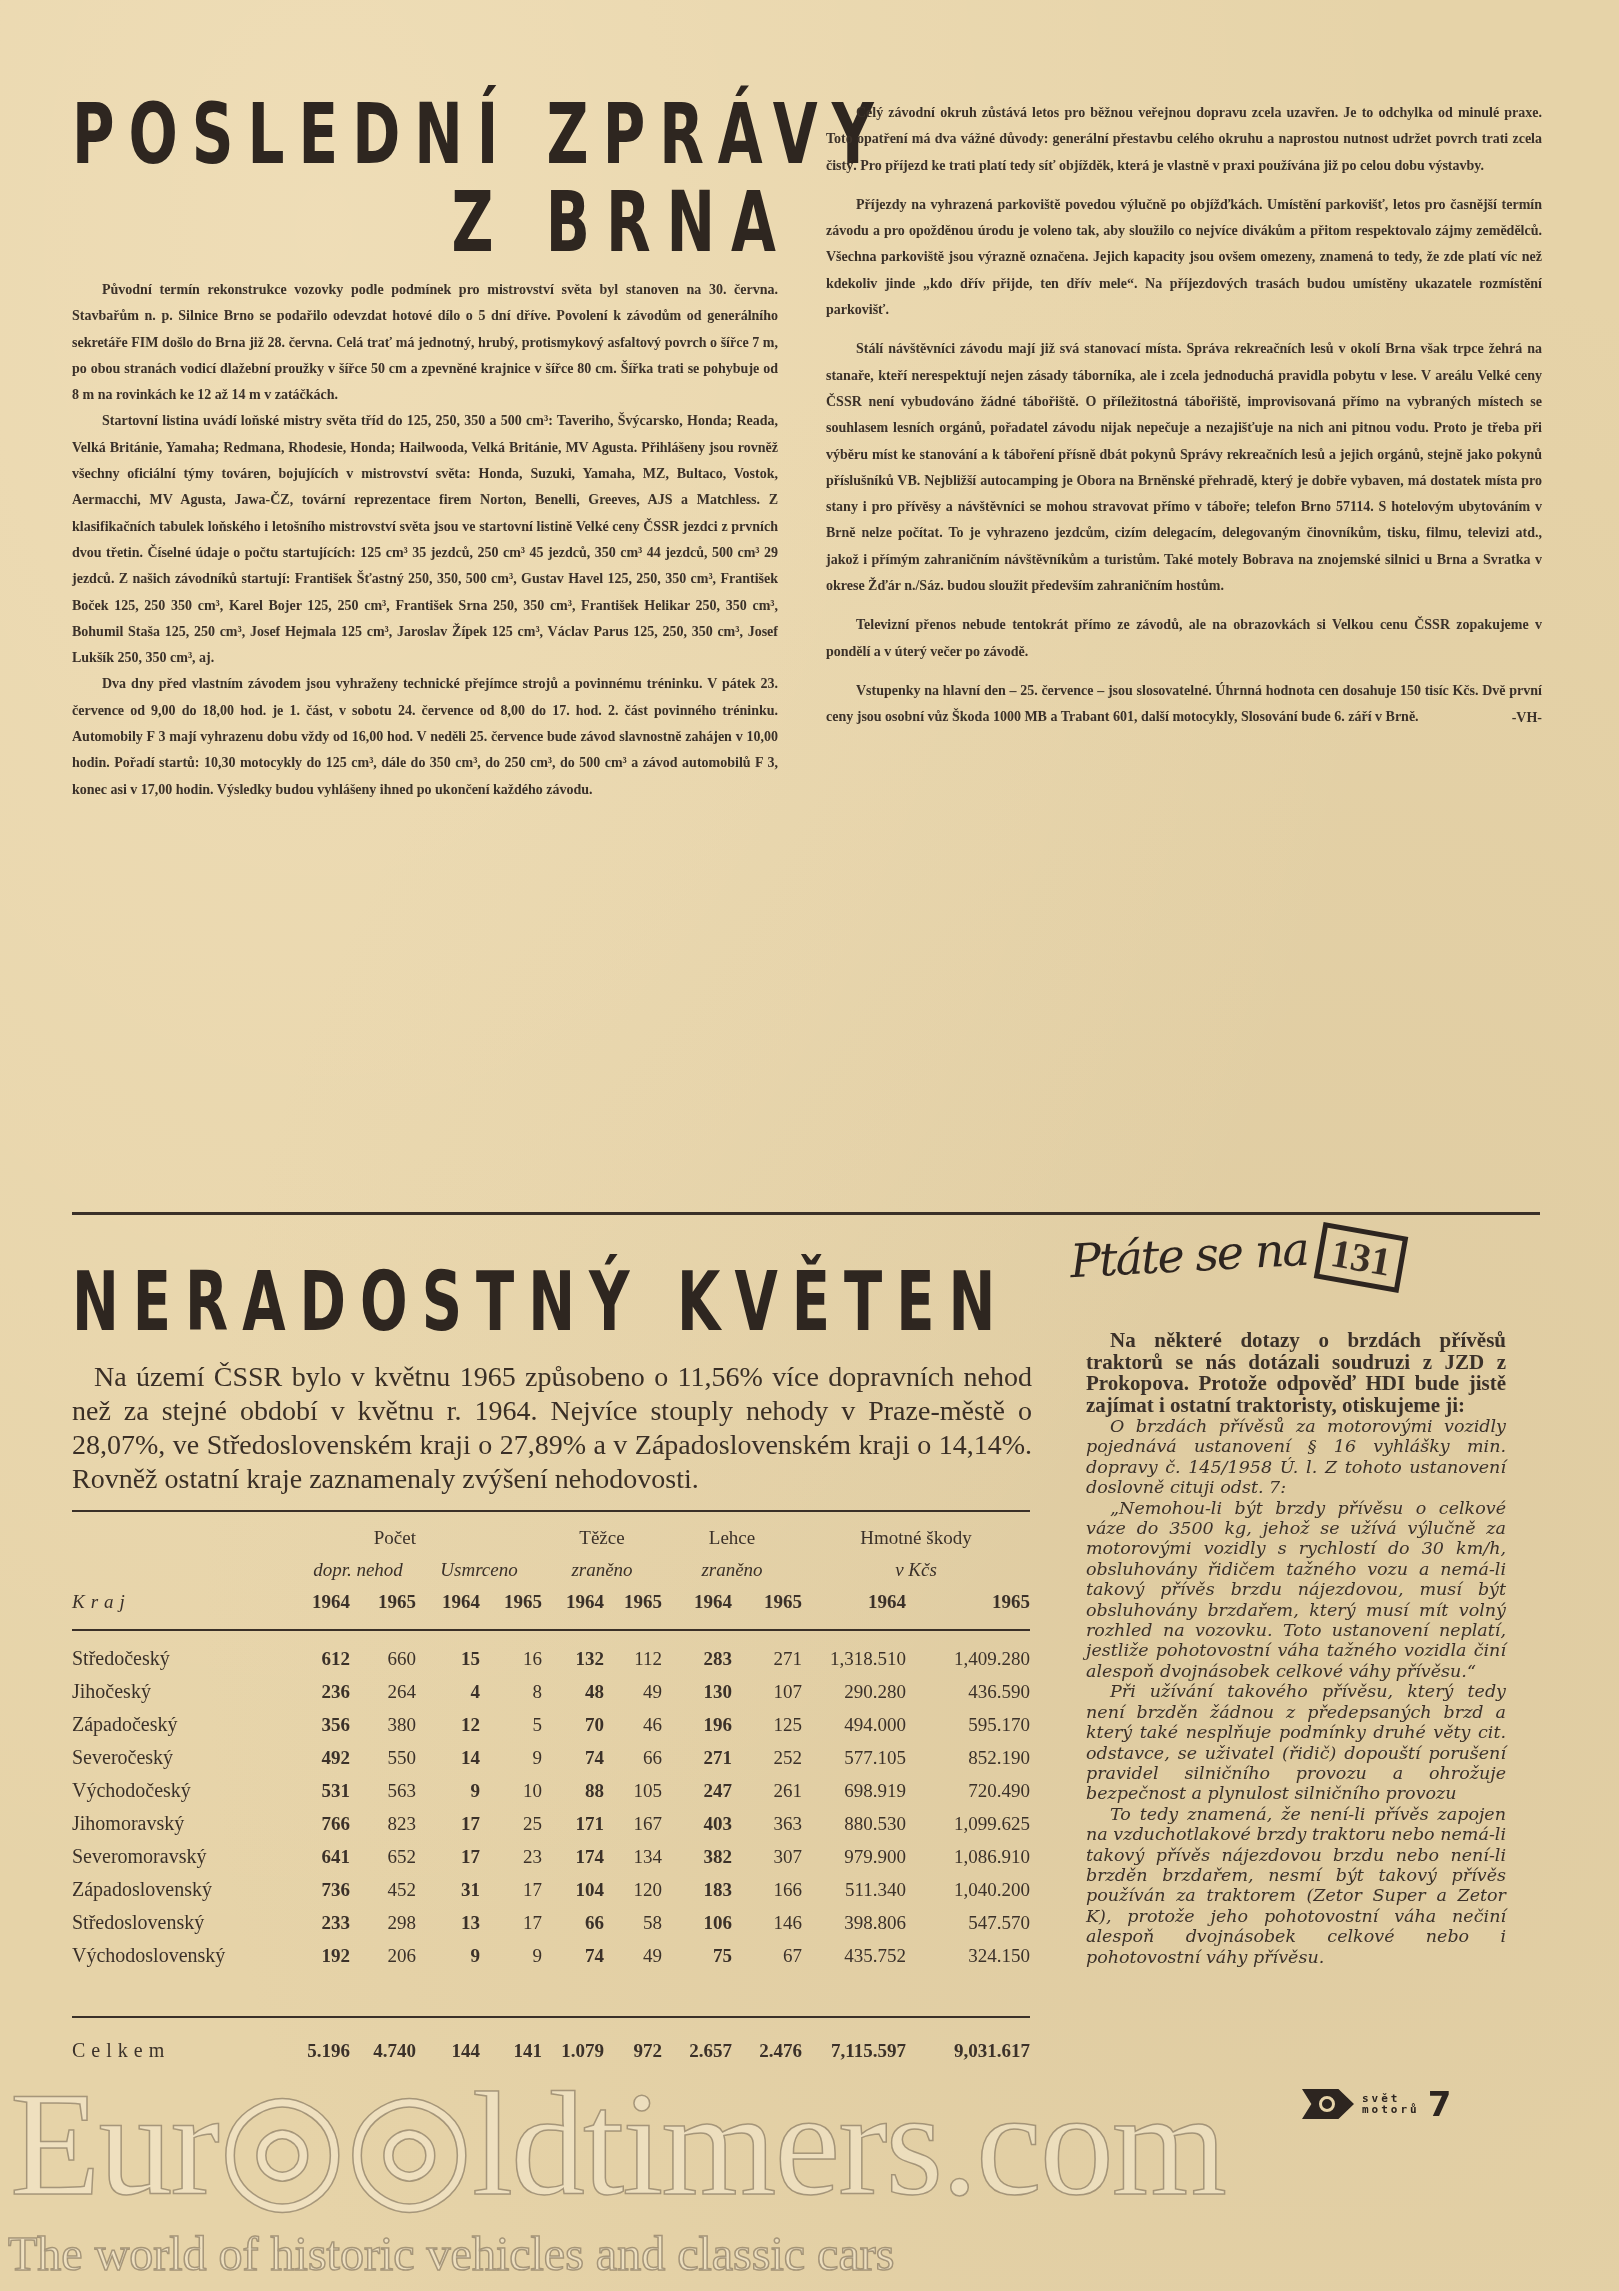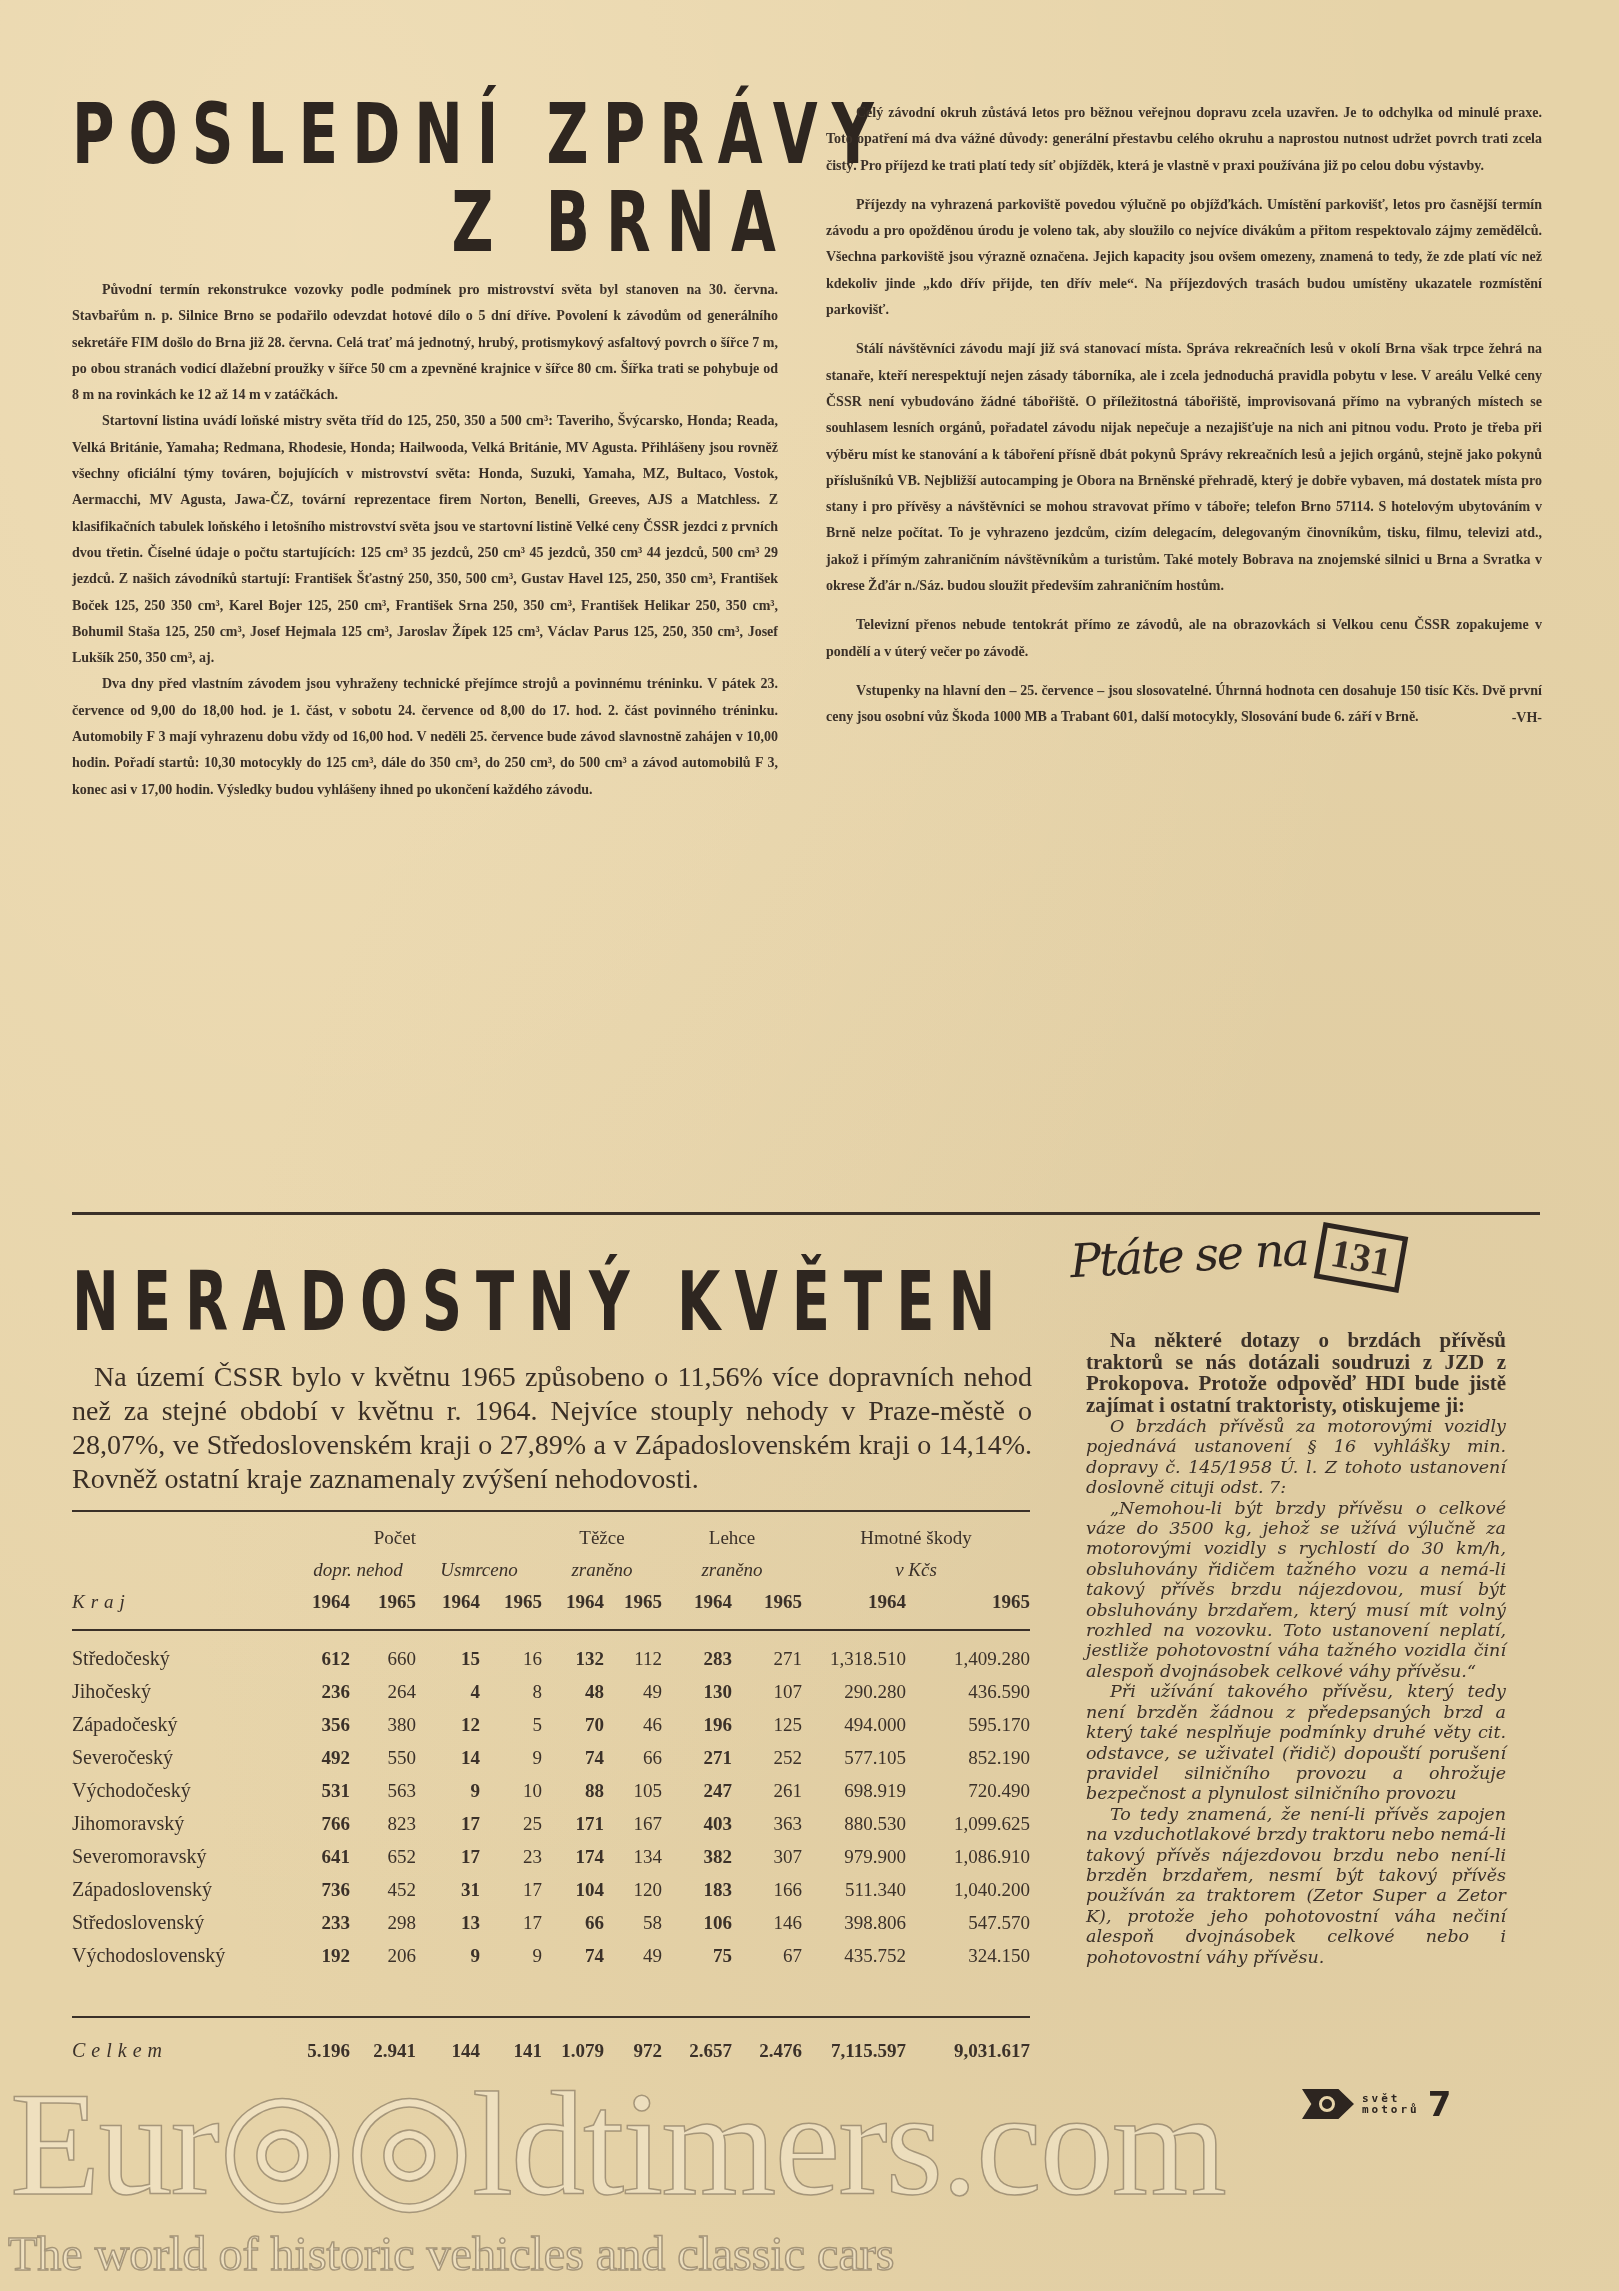--- a/index.html
+++ b/index.html
@@ -30,21 +30,21 @@
   .rule.thin { height: 2px; }
   
   table.stats { border-collapse: collapse; font-family: "Liberation Serif", serif; color: #3b3129; }
   table.stats td, table.stats th { padding: 0; height: 33px; text-align: right; font-size: 19px; }
   table.stats th { font-weight: normal; font-style: italic; font-size: 19px; height: 32px; }
   table.stats td.region { text-align: left; font-weight: normal; font-size: 20px; width: 220px; }
   table.stats td.num { font-weight: bold; }
   table.stats .yr { font-weight: bold; font-style: normal; }
   .kraj { letter-spacing: 6px; font-weight: bold; font-style: normal; text-align: left !important; }
   .celkem td { font-weight: bold; }
-  .celkem td.region { letter-spacing: 6px; font-weight: bold; font-style: italic; }
+  .celkem td.region { letter-spacing: 6px; font-weight: bold; }
   .side-col {
     font-family: "DejaVu Serif", "Liberation Serif", serif; font-size: 17.5px; line-height: 20.4px;
     color: #3b3129; text-align: justify;
   }
   .side-col p { margin: 0; text-indent: 24px; }
   .side-col .lead { font-weight: bold; font-family: "Liberation Serif", serif; font-size: 21px; line-height: 21.5px; }
   .side-col .it { font-style: italic; }
   .script {
     font-family: "DejaVu Serif", serif; font-style: italic; font-size: 46px; color: #2d2520;
     transform: rotate(-3deg); letter-spacing: -2px;
@@ -303,21 +303,21 @@
         <col style="width:58px">
         <col style="width:70px">
         <col style="width:70px">
         <col style="width:104px">
         <col style="width:124px">
     </colgroup>
     <tbody id="total-body" class="celkem">
         <tr>
           <td class="region">Celkem</td>
           <td>5.196</td>
-          <td>2.941</td>
+          <td>4.740</td>
           <td>144</td>
           <td>141</td>
           <td>1.079</td>
           <td>972</td>
           <td>2.657</td>
           <td>2.476</td>
           <td>7,115.597</td>
           <td>9,031.617</td>
         </tr>
       </tbody>

